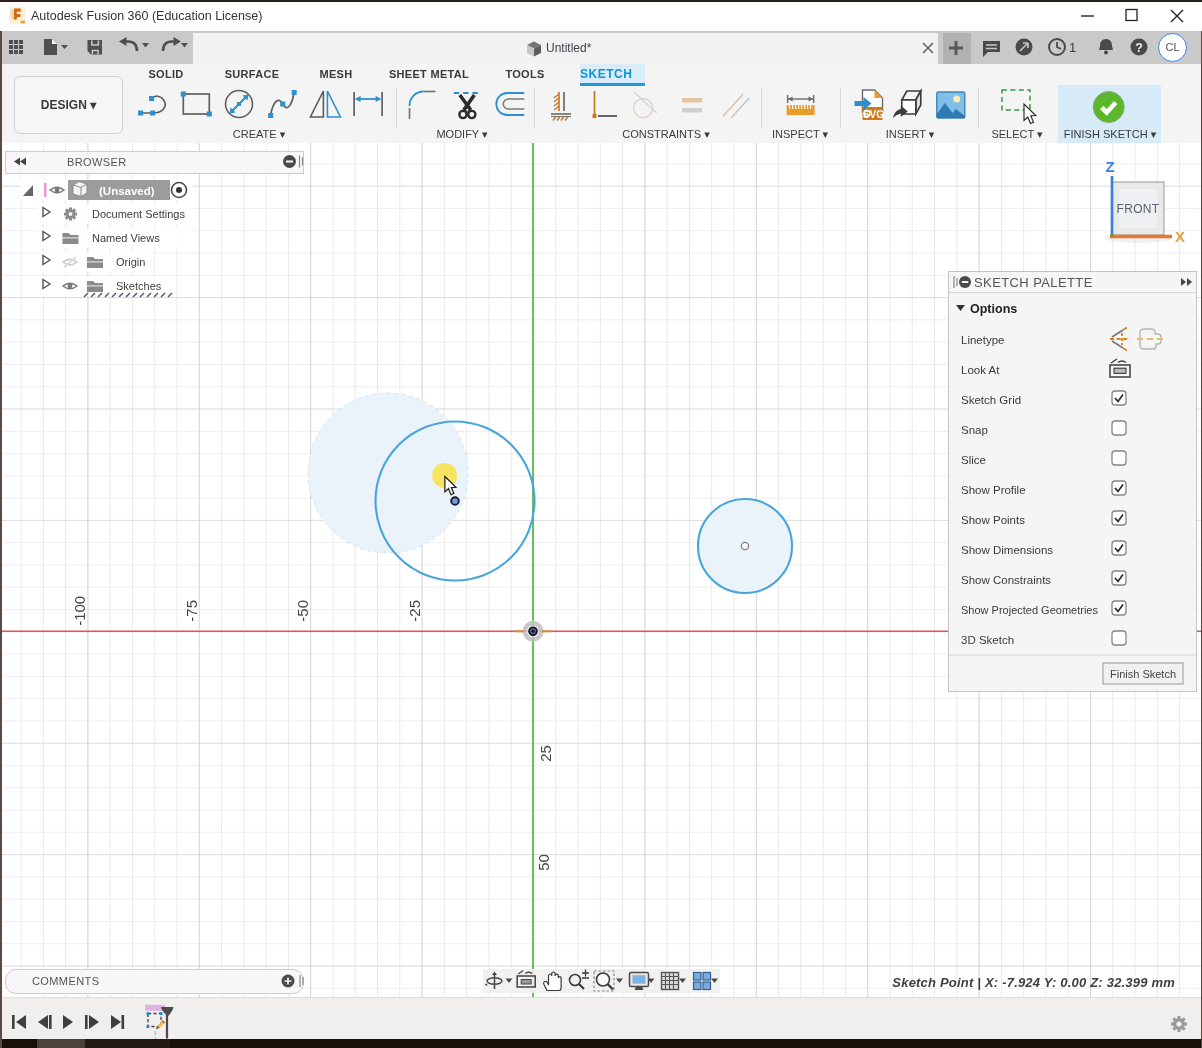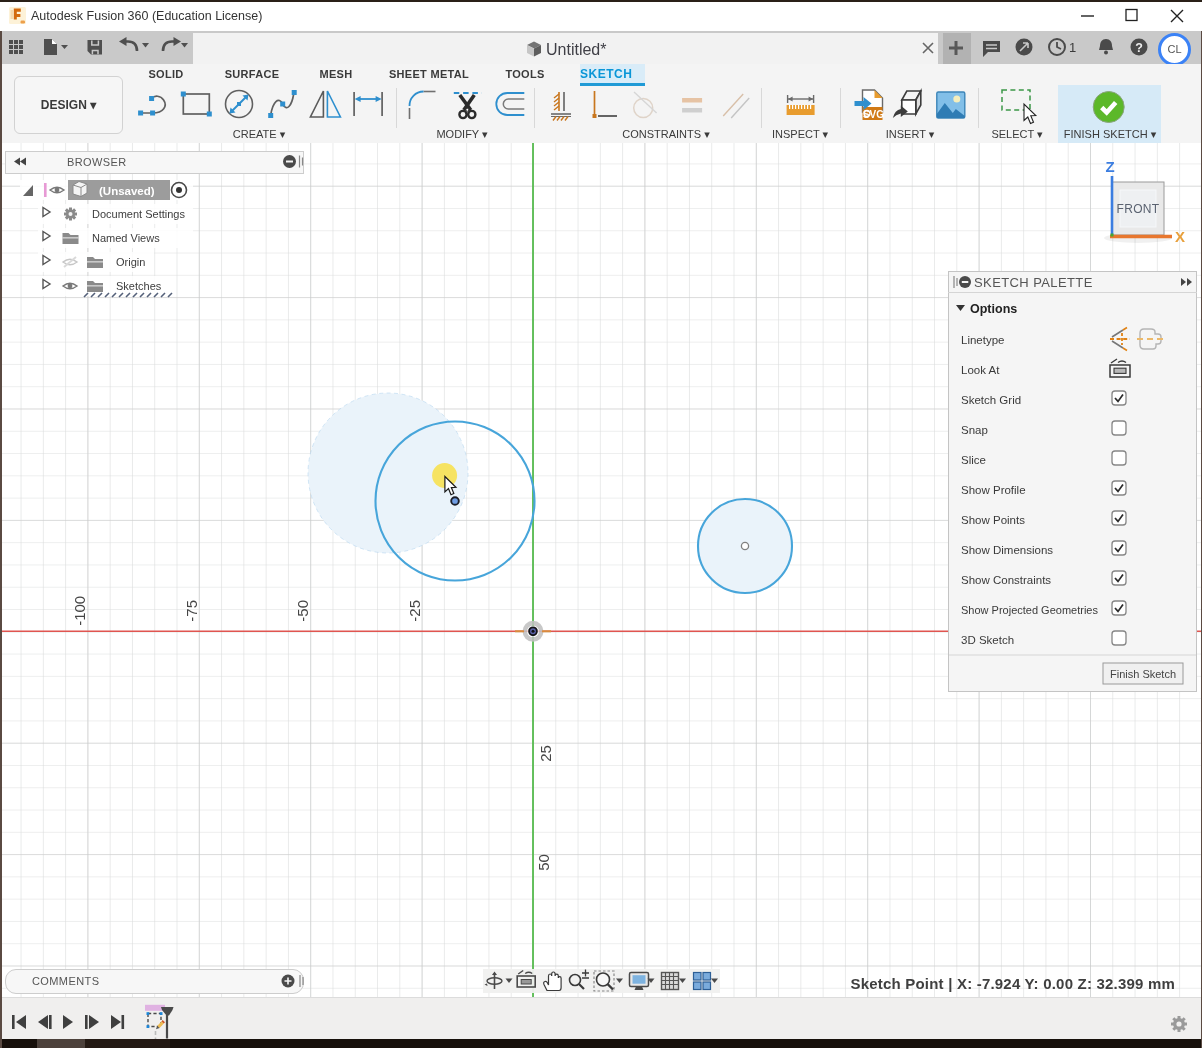--- a/index.html
+++ b/index.html
@@ -7,43 +7,43 @@
  font-family:"Liberation Sans",sans-serif;background:#fff;}
 .abs{position:absolute;}
 
 #topborder{left:0;top:0;width:1202px;height:1.6px;background:#2a2018;}
 #titlebar{left:0;top:2px;width:1202px;height:29px;background:#ffffff;}
 #apptitle{left:31px;top:9px;font-size:12.5px;color:#333;}
 
 #toprow{left:0;top:31px;width:1202px;height:33px;background:#c9c9c9;}
 #doctab{left:193px;top:33px;width:745px;height:31px;background:#f2f2f2;}
 #plustile{left:943px;top:33px;width:28px;height:31px;background:#b2b2b2;}
-#tabtitle{left:546px;top:41px;font-size:16px;color:#3f3f46;}
-#clcirc{left:1158px;top:33px;width:27px;height:27px;border-radius:50%;background:#fff;border:3px solid #3b82f6;
+#tabtitle{left:546px;top:41px;font-size:12px;color:#3f3f46;}
+#clcirc{left:1158px;top:33px;width:27px;height:27px;border-radius:50%;background:#fff;border:1px solid #3b82f6;
  text-align:center;line-height:27px;font-size:11px;color:#555;}
 
 #ribbon{left:0;top:64px;width:1202px;height:79px;background:#f4f4f4;}
 .rtab{position:absolute;top:68px;font-size:11px;color:#3a3a3a;letter-spacing:.3px;transform:translateX(-50%);font-weight:bold;}
 #sketchtab{left:580px;top:64px;width:65px;height:19px;background:#d9ecf8;border-bottom:3.5px solid #1f9ad6;
  text-align:left;line-height:20px;color:#0a96d7;font-size:12px;font-weight:bold;letter-spacing:.5px;}
 #designbtn{left:14px;top:76px;width:107px;height:56px;border:1px solid #d2d2d2;border-radius:6px;background:#f6f6f6;
  text-align:center;line-height:56px;font-size:12px;font-weight:bold;color:#3a3a3a;}
 .glabel{position:absolute;top:128px;font-size:11px;color:#3a3a3a;text-align:center;}
 .rdiv{position:absolute;top:88px;width:1px;height:40px;background:#d8d8d8;}
 #finishblock{left:1058px;top:85px;width:103px;height:58px;background:#d6eaf7;}
 
 #canvas{left:0;top:143px;width:1202px;height:854px;}
 
 .phead{position:absolute;background:#f7f7f7;border:1px solid #cdcdcd;font-size:11px;color:#555;}
 
 #palette{left:948px;top:271px;width:249px;height:421px;background:#f5f5f5;border:1px solid #c4c4c4;box-sizing:border-box;}
 
 #timeline{left:0;top:997px;width:1202px;height:42px;background:#f0efee;border-top:1px solid #dcdcdc;box-sizing:border-box;}
 #darkbar{left:0;top:1039px;width:1202px;height:9px;background:#17100b;}
-#status{left:700px;top:975px;width:475px;text-align:right;font-size:15px;font-weight:bold;color:#3f3f3f;letter-spacing:.2px;}
+#status{left:700px;top:975px;width:475px;text-align:right;font-size:13px;font-weight:bold;color:#3f3f3f;letter-spacing:.2px;font-style:italic;}
 #leftedge{left:0;top:31px;width:1.6px;height:1017px;background:#5a4a42;}
 #rightedge{left:1200.6px;top:31px;width:1.4px;height:1017px;background:#5a4a42;}
 </style>
 </head>
 <body>
 
 <svg id="canvas" class="abs" width="1202" height="854" viewBox="0 143 1202 854">
 <defs>
 <pattern id="gmin" patternUnits="userSpaceOnUse" width="22.28" height="22.28" x="533" y="631.3">
   <path d="M0,0H22.28M0,0V22.28" stroke="#dcdddd" stroke-width="1.2" fill="none"></path>

